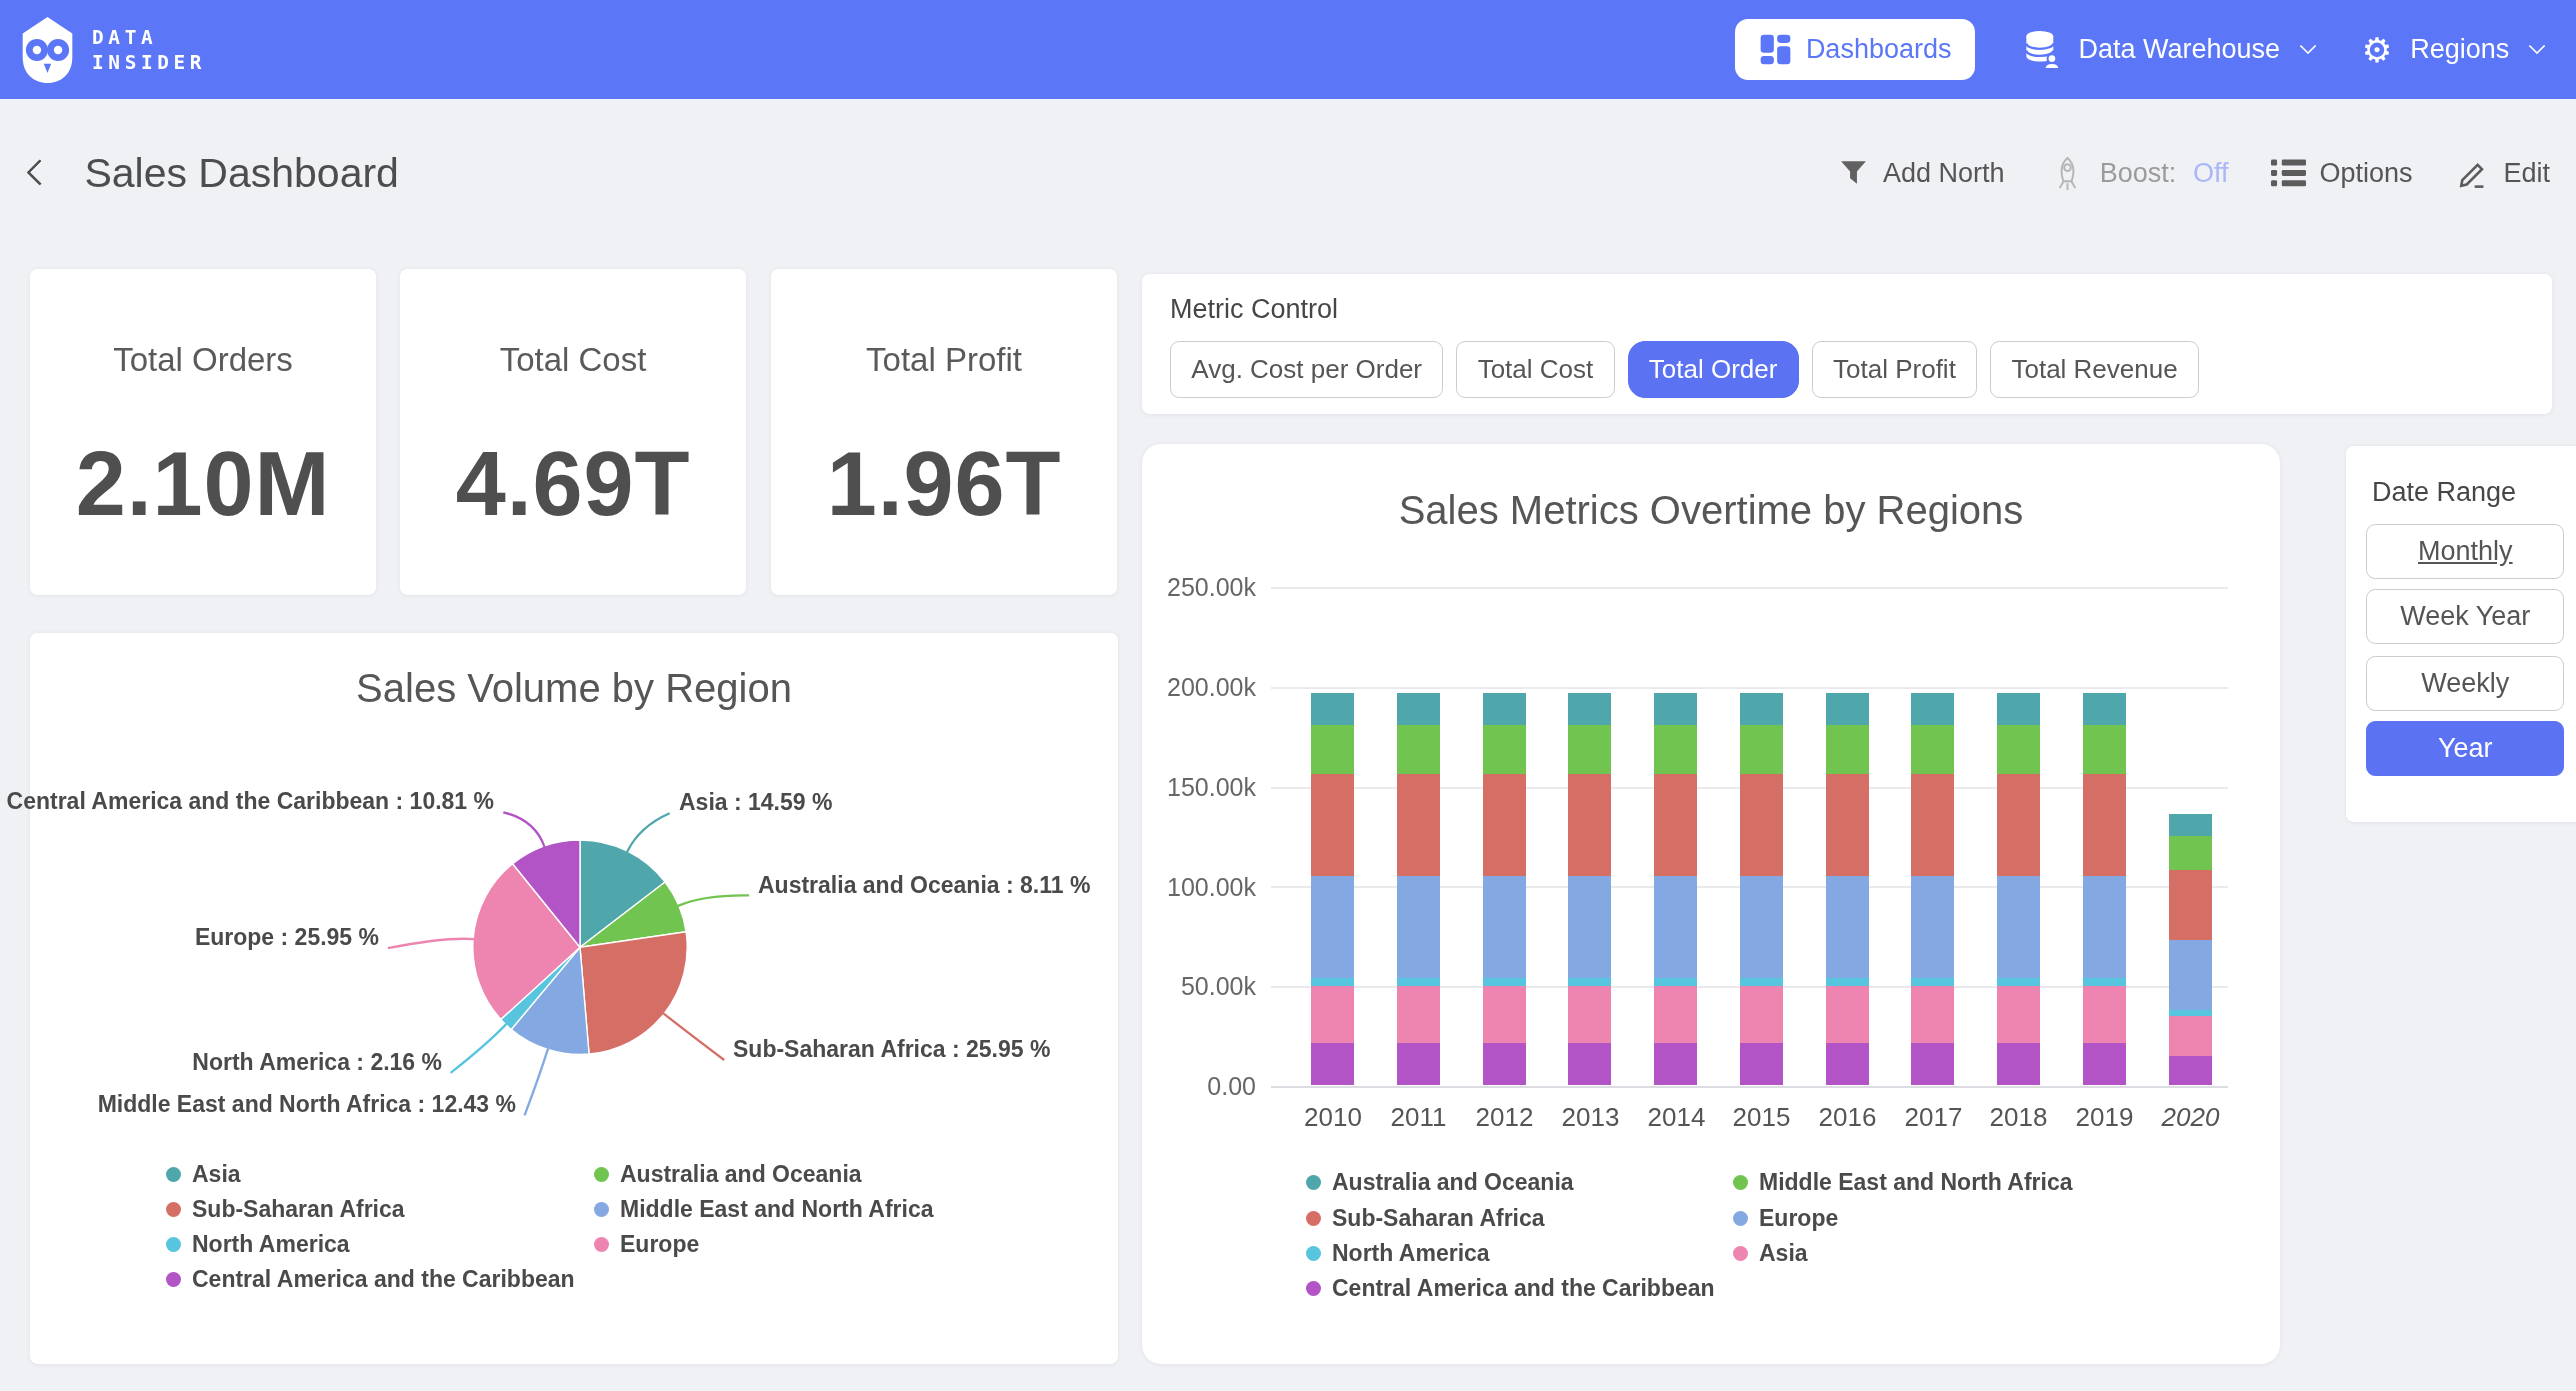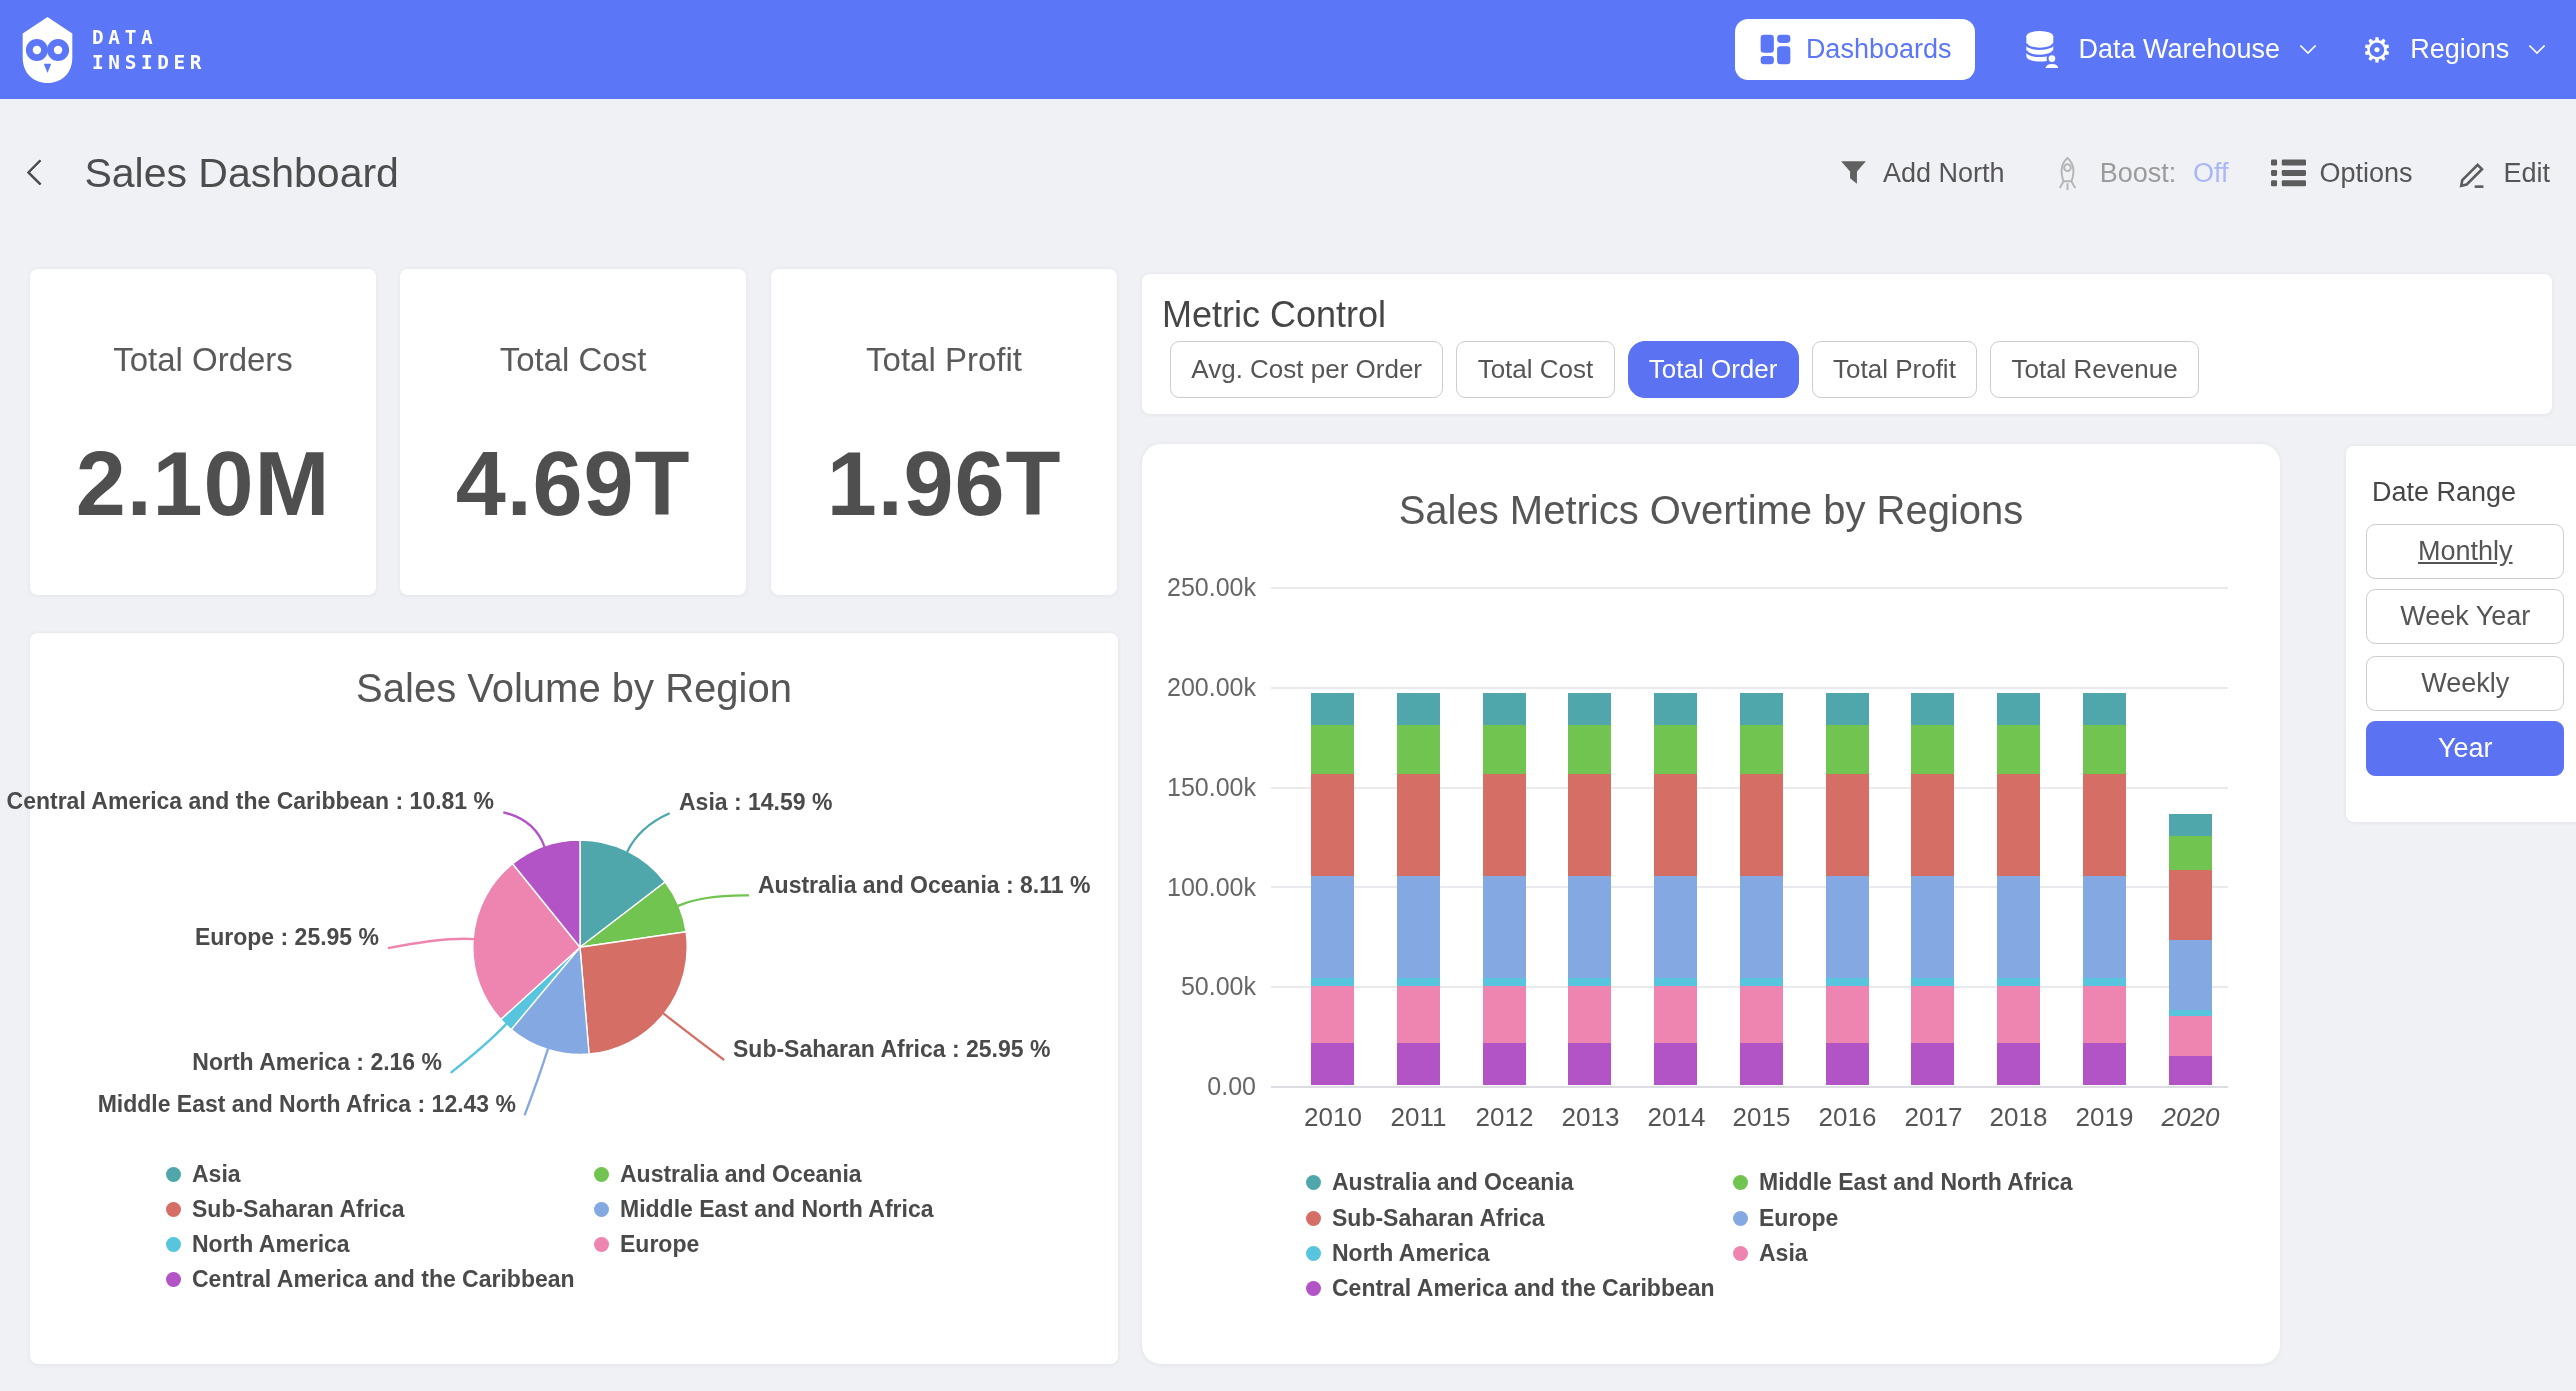--- a/index.html
+++ b/index.html
@@ -52,21 +52,21 @@
     position:absolute; background:#fff; border-radius:7.4px;
     box-shadow:0 0.9px 4.6px rgba(60,60,90,.07);
   }
   #kpi1 { left:30px;  top:269px; width:346px; height:326px; }
   #kpi2 { left:400px; top:269px; width:346px; height:326px; }
   #kpi3 { left:771px; top:269px; width:346px; height:326px; }
   .kpi { text-align:center; }
   .kpi-label { position:absolute; left:0; right:0; top:72px; font-size:33px; color:#5a5a5a; }
   .kpi-value { position:absolute; left:0; right:0; top:164px; font-size:90px; font-weight:700; color:#4f4f4f; letter-spacing:0.9px; }
   #metric-card { left:1142px; top:274px; width:1410px; height:140px; }
-  .metric-title { position:absolute; left:20px; top:20.3px; font-size:36px; color:#464646; }
+  .metric-title { position:absolute; left:28px; top:20.3px; font-size:27px; color:#464646; }
   #metric-options { position:absolute; left:28px; top:67px; display:flex; gap:13px; }
   .seg-btn {
     height:57px; padding:0 20.3px; border:1.8px solid #ccc; border-radius:9.2px; background:#fff;
     color:#555; font-size:26px; font-family:inherit; display:flex; align-items:center; cursor:pointer; white-space:nowrap;
   }
   .seg-btn.selected { background:var(--accent,#5b72f3); border-color:var(--accent,#5b72f3); color:#fff;border-radius:17px; }
   #pie-card { left:30px; top:633px; width:1088px; height:731px; }
   #bar-card { left:1142px; top:444px; width:1138px; height:920px;border-radius:19px; }
   .chart-title { position:absolute; left:0; right:0; text-align:center; font-size:40px; color:#565656; }
   #pie-card .chart-title { top:33px; }

